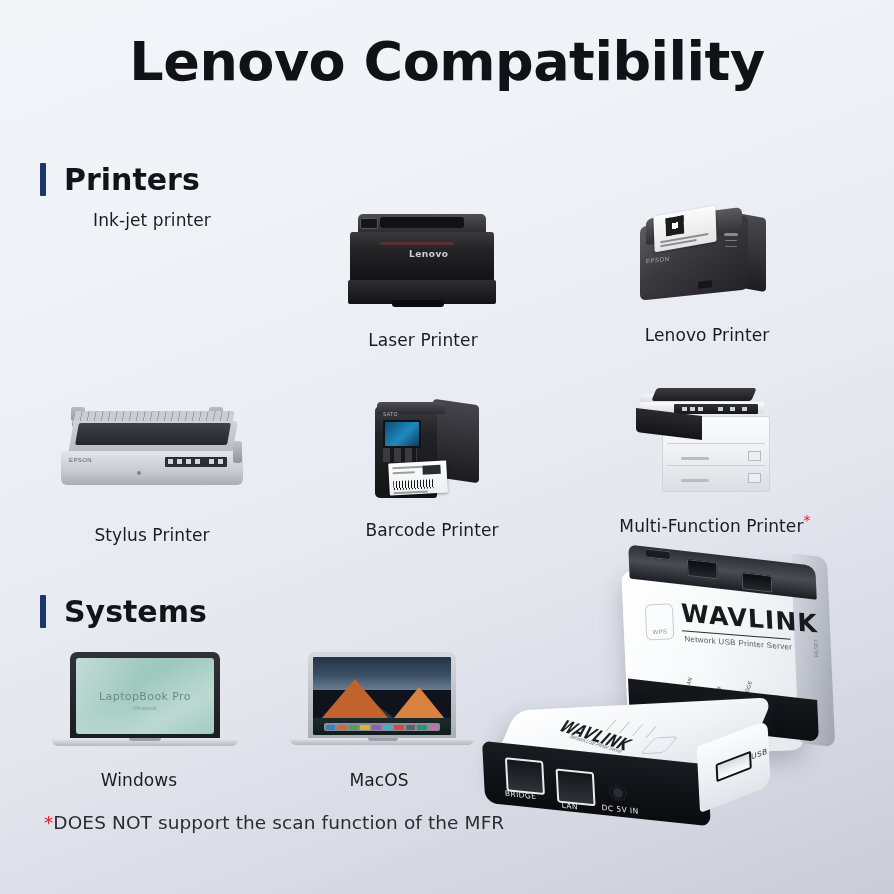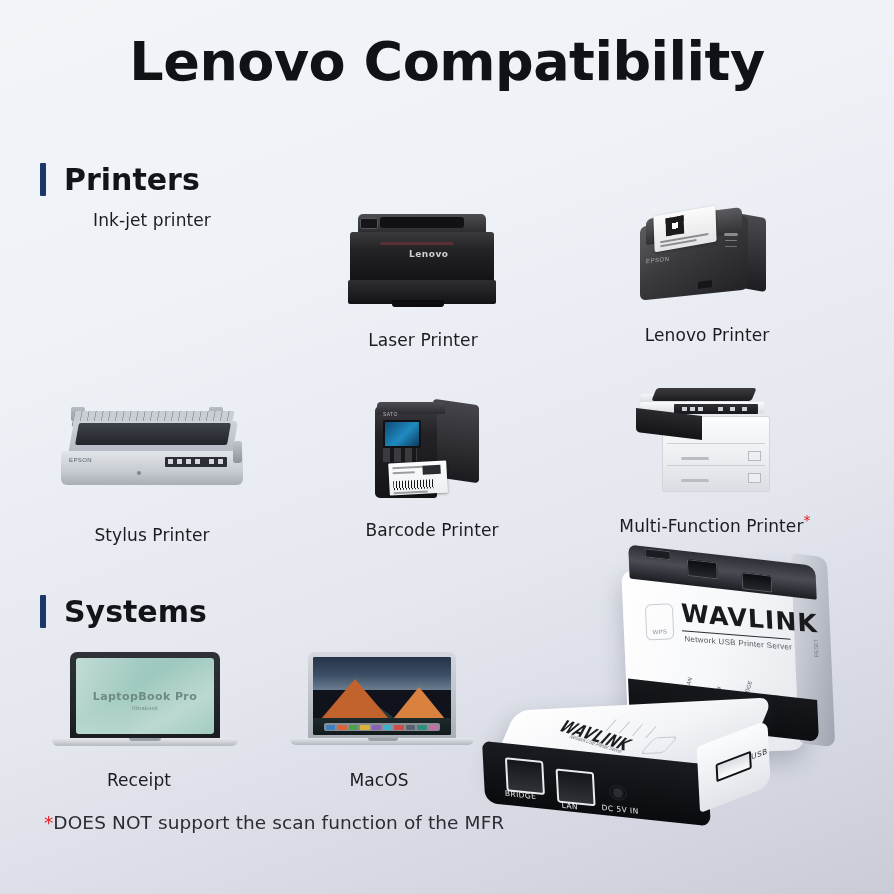--- a/index.html
+++ b/index.html
@@ -416,21 +416,20 @@
     border-radius: 7px 7px 2px 2px;
     padding: 6px;
     box-sizing: border-box;
   }
   .lap-screen-win {
     width: 100%; height: 100%;
     background: linear-gradient(150deg,#a8ccc4 0%, #9ec9bf 40%, #bcd9d1 72%, #a2cbc2 100%);
     border-radius: 3px;
     position: relative;
     overflow: hidden;
-    font-weight: bold;
   }
   .lap-shine {
     position: absolute; left: -20px; top: -10px; width: 70px; height: 140px;
     background: linear-gradient(90deg, rgba(255,255,255,.32), rgba(255,255,255,0));
     transform: rotate(16deg);
   }
   .lap-brand {
     position: absolute; left: 0; right: 0; top: 32px;
     text-align: center;
     font-size: 11px; color: #6d8a84; letter-spacing: .4px;
@@ -816,21 +815,21 @@
       <div class="lap-lid">
         <div class="lap-screen-win">
           <div class="lap-shine"></div>
           <div class="lap-brand">LaptopBook Pro</div>
           <div class="lap-sub">Ultrabook</div>
         </div>
       </div>
       <div class="lap-base"></div>
       <div class="lap-notch"></div>
     </div>
-    <div class="item-label">Receipt</div>
+    <div class="item-label">Windows</div>
   </div>
 
   <div class="item" id="it-macos">
     <div class="item-art">
       <div class="mac-lid">
         <div class="mac-screen">
           <div class="mac-sky"></div>
           <div class="mac-dark"></div>
           <div class="mac-peak"></div>
           <div class="mac-peak2"></div>

